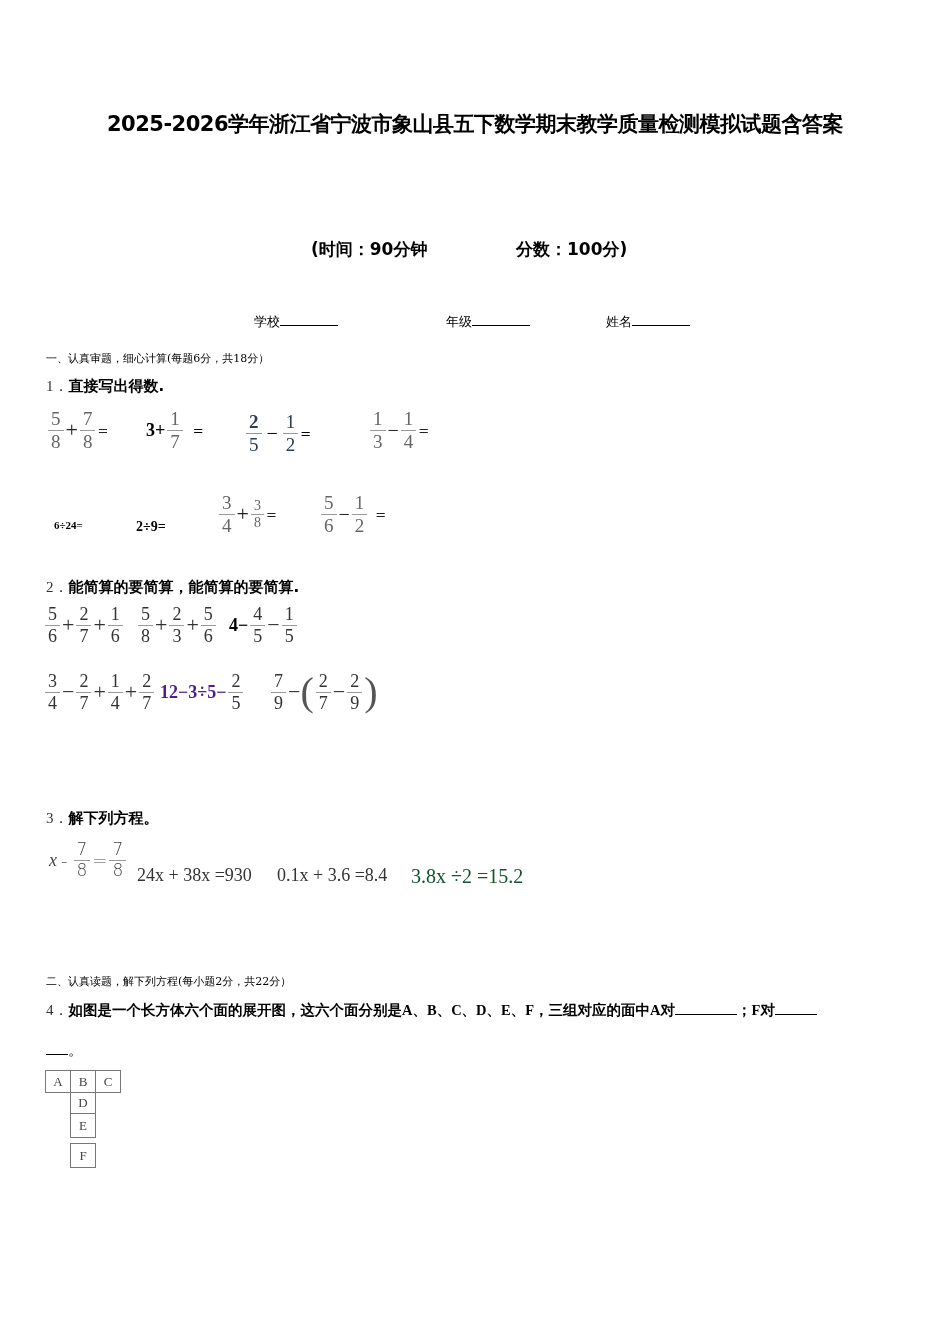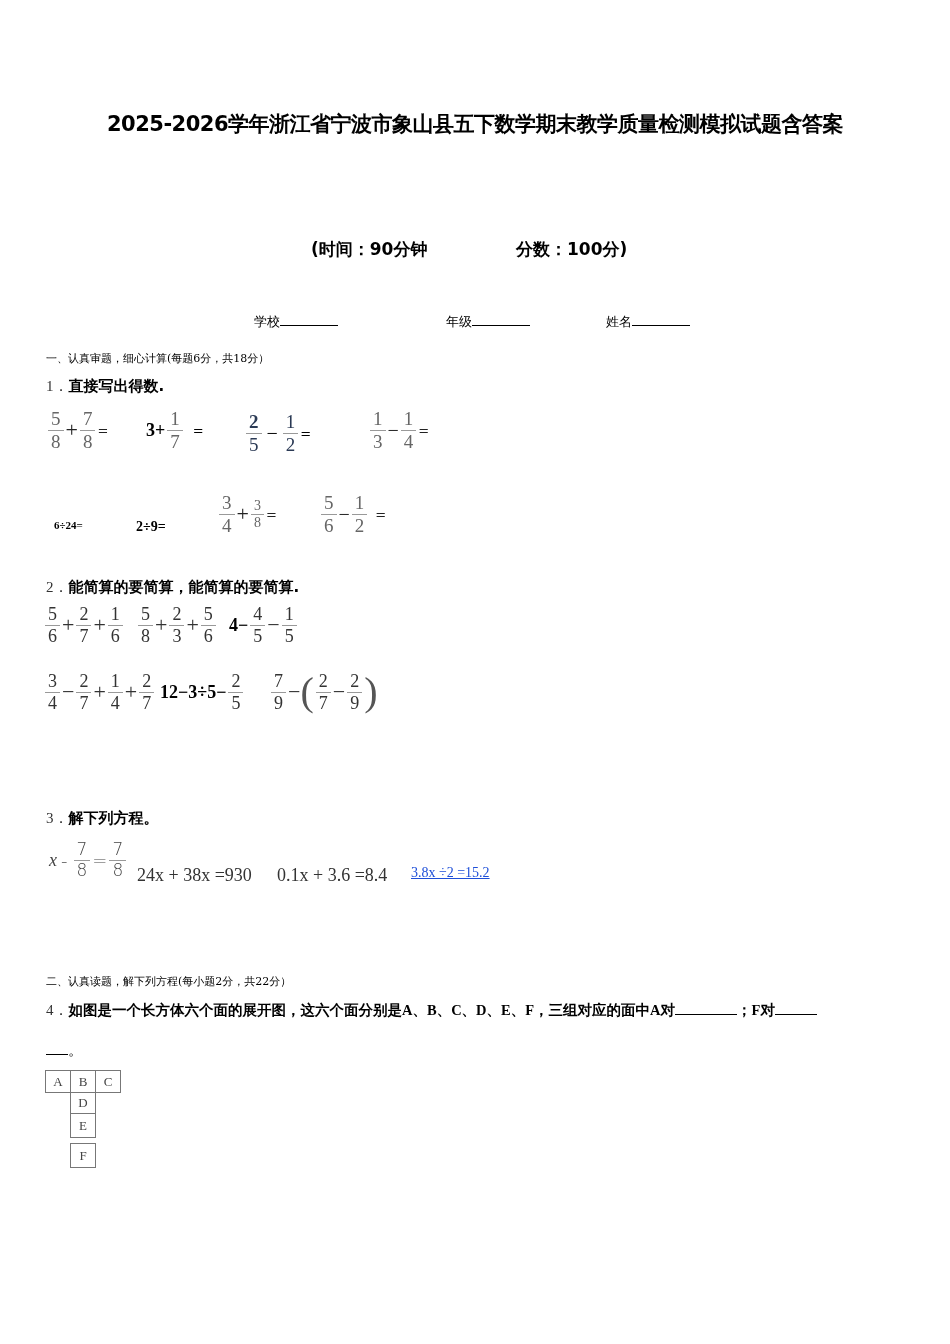--- a/index.html
+++ b/index.html
@@ -189,21 +189,21 @@
       <span class="num">1</span>
       <span class="den">4</span>
     </span>
   <span class="op" style="font-size:22px;">+</span>
   <span class="frac">
       <span class="num">2</span>
       <span class="den">7</span>
     </span>
 </div>
 <div class="abs expr" style="left:160px; top:671px; font-size:18px; color:#333;">
-  <span class="op bold" style="color:#000000;">12−3÷5−</span>
+  <span class="op bold" style="color:#4c1d95;">12−3÷5−</span>
   <span class="frac">
       <span class="num">2</span>
       <span class="den">5</span>
     </span>
 </div>
 <div class="abs expr" style="left:269px; top:671px; font-size:18px; color:#333;">
   <span class="frac">
       <span class="num">7</span>
       <span class="den">9</span>
     </span>
@@ -233,21 +233,21 @@
       <span class="den">8</span>
     </span>
   <span class="op">=</span>
   <span class="frac" style="font-size:17px;">
       <span class="num">7</span>
       <span class="den">8</span>
     </span>
 </div>
 <div class="abs" style="left:137px; top:865px; font-size:18px; color:#333; font-family:'Liberation Serif', serif;">24x + 38x =930</div>
 <div class="abs" style="left:277px; top:865px; font-size:18px; color:#333; font-family:'Liberation Serif', serif;">0.1x + 3.6 =8.4</div>
-<div class="abs" style="left:411px; top:865px; font-size:14px; color:#1d4ed8; font-family:'Liberation Serif', serif;text-decoration:underline;">3.8x ÷2 =15.2</div>
+<div class="abs" style="left:411px; top:865px; font-size:20px; color:#14532d; font-family:'Liberation Serif', serif;">3.8x ÷2 =15.2</div>
 
 <div class="abs section" style="left:46px; top:974px;">二、认真读题，解下列方程(每小题2分，共22分）</div>
 
 <div class="abs" style="left:46px; top:1000px; font-size:14.5px;">
   <span class="qnum">4．</span><span class="serif" style="font-weight:bold; font-size:14.5px;">如图是一个长方体六个面的展开图，这六个面分别是A、B、C、D、E、F，三组对应的面中A对</span><span class="blank" style="width:62px;"></span><span class="serif" style="font-weight:bold;">；F对</span><span class="blank" style="width:42px;"></span>
 </div>
 <div class="abs" style="left:46px; top:1040px; font-size:14.5px;">
   <span class="blank" style="width:22px;"></span><span>。</span>
 </div>
 

